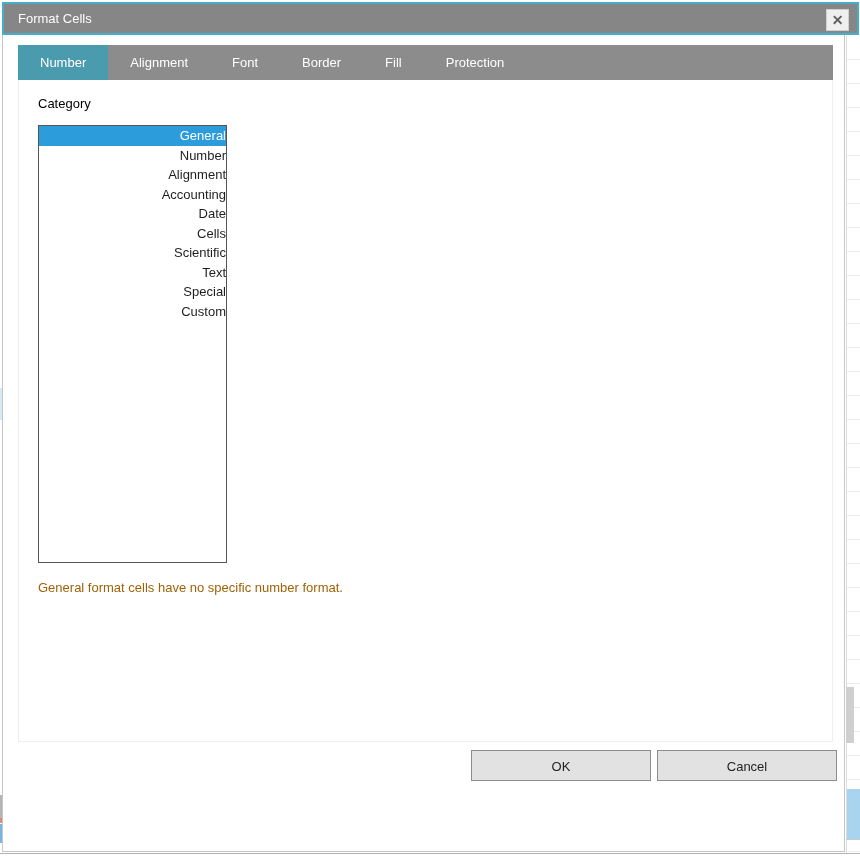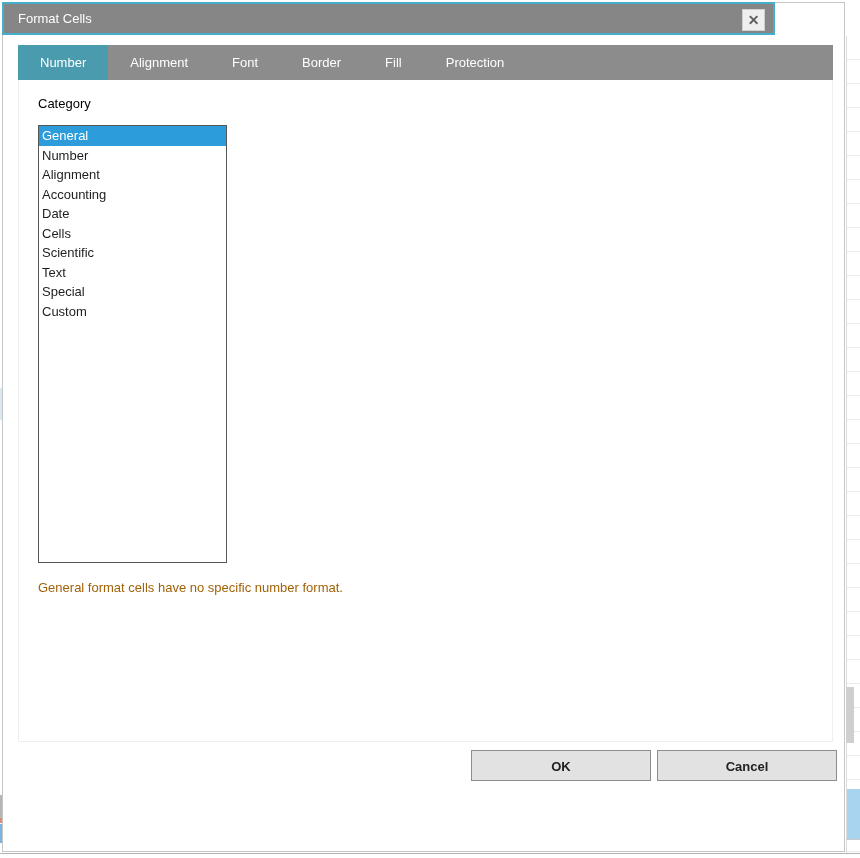--- a/index.html
+++ b/index.html
@@ -22,21 +22,21 @@
   .bg-left-frag-gray{position:absolute; left:0; top:795px; width:3px; height:23px; background:#b5b5b5;}
   .bg-left-frag-red{position:absolute; left:0; top:818px; width:3px; height:5px; background:#d98c7a;}
   .bg-left-frag-blue{position:absolute; left:0; top:824px; width:3px; height:19px; background:#7ab3e0;}
 
   
   .dialog{
     position:absolute; left:2px; top:2px; width:843px; height:850px;
     background:#ffffff; border:1px solid #c6c6c6; box-sizing:border-box;
   }
   .titlebar{
-    position:absolute; left:-1px; top:-1px; width:773px; height:33px;
+    position:absolute; left:-1px; top:-1px; width:857px; height:33px;
     background:#868686; border:2px solid #44aecb; box-sizing:border-box;
   }
   .titlebar .title{
     position:absolute; left:14px; top:0; line-height:29px;
     color:#fdfdfd; font-size:13px;
   }
   .close-btn{
     position:absolute; right:8px; top:5px; width:23px; height:22px;
     background:#efefef; border:1px solid #cfcfcf; box-sizing:border-box;
     color:#5f5f5f; font-size:14px; line-height:20px; text-align:center;
@@ -57,20 +57,21 @@
   }
   .tab.selected{ background:#4a9bad; }
 
   .category-label{
     position:absolute; left:35px; top:93px; font-size:13px; color:#000000;
   }
   .listbox{
     position:absolute; left:35px; top:122px; width:189px; height:438px;
     background:#ffffff; border:1px solid #565656; box-sizing:border-box;
     overflow:hidden;
+    text-align:right;
   }
   .list-item{
     height:19.5px; line-height:19.5px; font-size:13px; color:#1e1e1e;
     padding-left:3px; white-space:nowrap; cursor:default;
   }
   .list-item.selected{ background:#2d9cdb; color:#ffffff; }
 
   .sample-group{
     position:absolute; left:249px; top:137px; width:537px; height:104px;
     border:1px solid #9b9b9b; margin:0; padding:0; box-sizing:border-box;
@@ -80,21 +81,21 @@
   }
   .description{
     position:absolute; left:35px; top:577px; font-size:13px; color:#a16207;
   }
 
   
   .btn{
     position:absolute; top:747px; width:180px; height:31px;
     background:#e2e2e2; border:1px solid #8d8d8d; box-sizing:border-box;
     font-size:13px; color:#222222; text-align:center; line-height:29px;
-    font-family:"Liberation Sans", sans-serif; cursor:default;font-weight:bold;
+    font-family:"Liberation Sans", sans-serif; cursor:default;
   }
   .btn-ok{ left:468px; }
   .btn-cancel{ left:654px; }
 </style>
 </head>
 <body>
 
 <div id="screen">
 
   <div class="bg-right-strip"></div>

